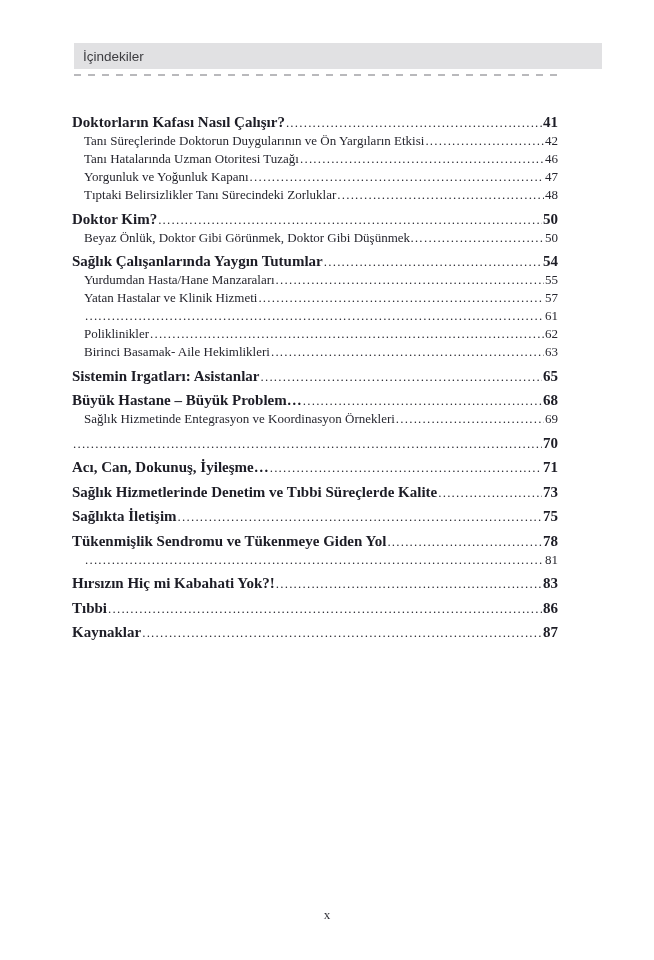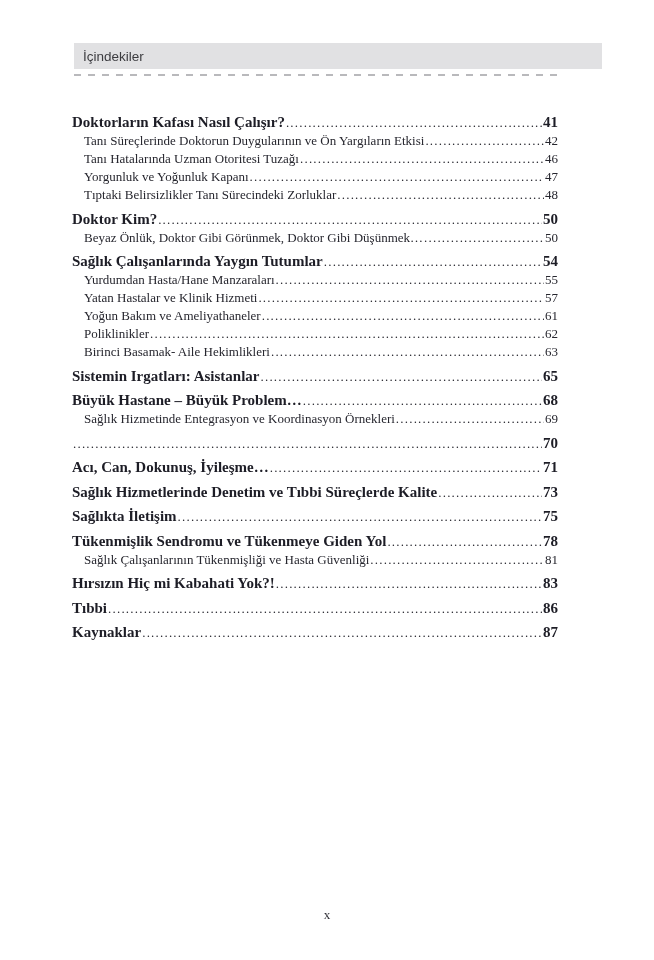--- a/index.html
+++ b/index.html
@@ -148,21 +148,20 @@
         <span class="toc-label">Yurdumdan Hasta/Hane Manzaraları</span>
         <span class="toc-dots"></span>
         <span class="toc-page-num">55</span>
       </div>
       <div class="toc-row l2">
         <span class="toc-label">Yatan Hastalar ve Klinik Hizmeti</span>
         <span class="toc-dots"></span>
         <span class="toc-page-num">57</span>
       </div>
       <div class="toc-row l2">
-        <span class="toc-label">Yoğun Bakım ve Ameliyathaneler</span>
         <span class="toc-dots"></span>
         <span class="toc-page-num">61</span>
       </div>
       <div class="toc-row l2">
         <span class="toc-label">Poliklinikler </span>
         <span class="toc-dots"></span>
         <span class="toc-page-num">62</span>
       </div>
       <div class="toc-row l2">
         <span class="toc-label">Birinci Basamak- Aile Hekimlikleri</span>
@@ -202,21 +201,20 @@
         <span class="toc-label">Sağlıkta İletişim</span>
         <span class="toc-dots"></span>
         <span class="toc-page-num">75</span>
       </div>
       <div class="toc-row l1">
         <span class="toc-label">Tükenmişlik Sendromu ve Tükenmeye Giden Yol</span>
         <span class="toc-dots"></span>
         <span class="toc-page-num">78</span>
       </div>
       <div class="toc-row l2">
-        <span class="toc-label">Sağlık Çalışanlarının Tükenmişliği ve Hasta Güvenliği</span>
         <span class="toc-dots"></span>
         <span class="toc-page-num">81</span>
       </div>
       <div class="toc-row l1">
         <span class="toc-label">Hırsızın Hiç mi Kabahati Yok?! </span>
         <span class="toc-dots"></span>
         <span class="toc-page-num">83</span>
       </div>
       <div class="toc-row l1">
         <span class="toc-label">Tıbbi</span>

